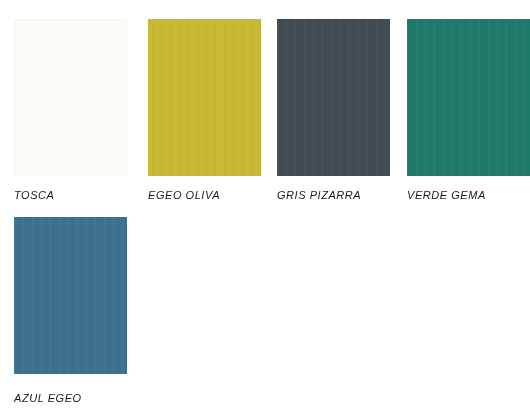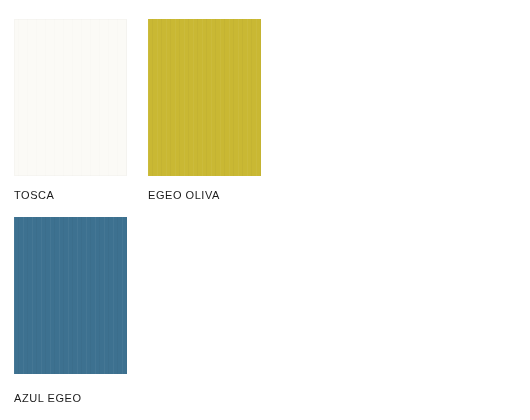--- a/index.html
+++ b/index.html
@@ -13,20 +13,21 @@
     overflow: hidden;
     font-family: "Liberation Sans", sans-serif;
     -webkit-font-smoothing: antialiased;
   }
 
   #palette-grid {
     position: relative;
     width: 530px;
     height: 372px;
     background: #ffffff;
+    font-style: italic;
   }
 
   .swatch-cell {
     position: absolute;
     width: 113px;
   }
 
   
   .col-0 { left: 14px; }
   .col-1 { left: 148px; }
@@ -88,20 +89,28 @@
   <div class="swatch-cell col-0 row-0">
     <div class="swatch-chip pale" style="background-color: rgb(251, 250, 246);"></div>
     <div class="swatch-label" style="color: rgb(26, 26, 26);">TOSCA</div>
   </div>
 
   <div class="swatch-cell col-1 row-0">
     <div class="swatch-chip" style="background-color: rgb(201, 184, 51);"></div>
     <div class="swatch-label" style="color: rgb(26, 26, 26);">EGEO OLIVA</div>
   </div>
 
+  <div class="swatch-cell col-2 row-0">
+    <div class="swatch-chip" style="background-color: rgb(66, 74, 82);"></div>
+    <div class="swatch-label" style="color: rgb(26, 26, 26);">GRIS PIZARRA</div>
+  </div>
 
+  <div class="swatch-cell col-3 row-0">
+    <div class="swatch-chip" style="background-color: rgb(31, 122, 107);"></div>
+    <div class="swatch-label" style="color: rgb(26, 26, 26);">VERDE GEMA</div>
+  </div>
 
   <div class="swatch-cell col-0 row-1">
     <div class="swatch-chip" style="background-color: rgb(61, 113, 144);"></div>
     <div class="swatch-label" style="color: rgb(26, 26, 26); margin-top: 18px;">AZUL EGEO</div>
   </div>
 
 </div>
 
 </body></html>

